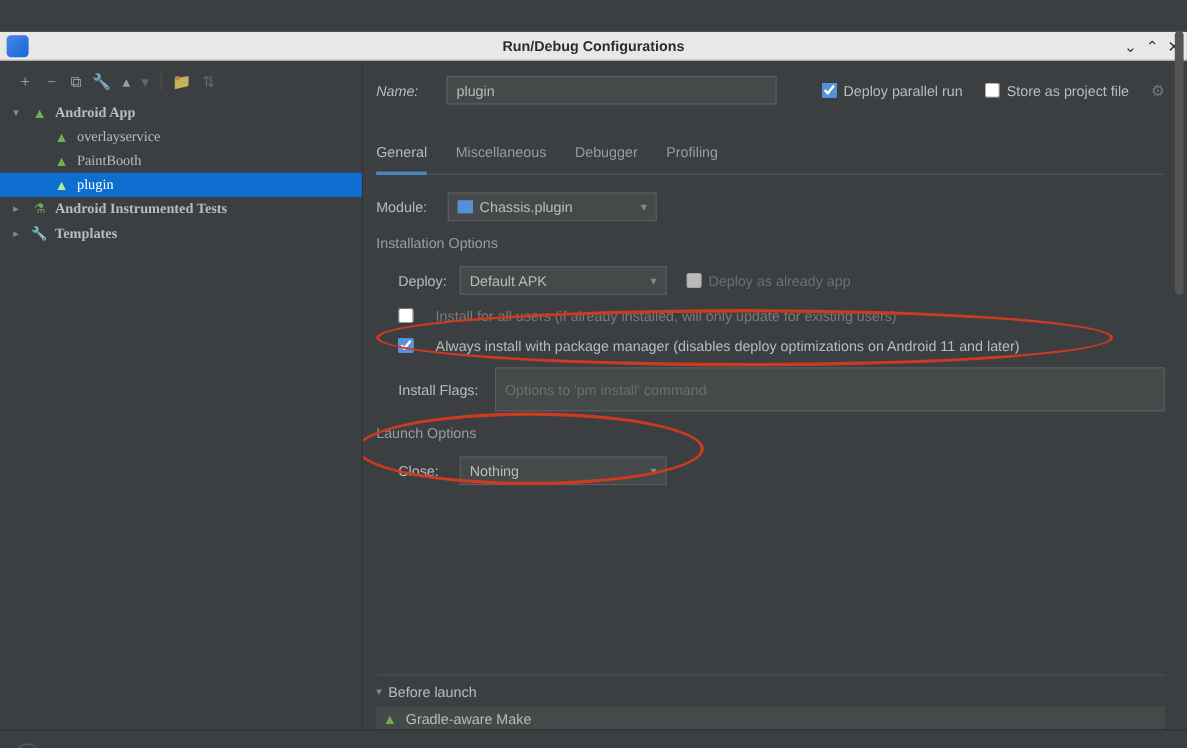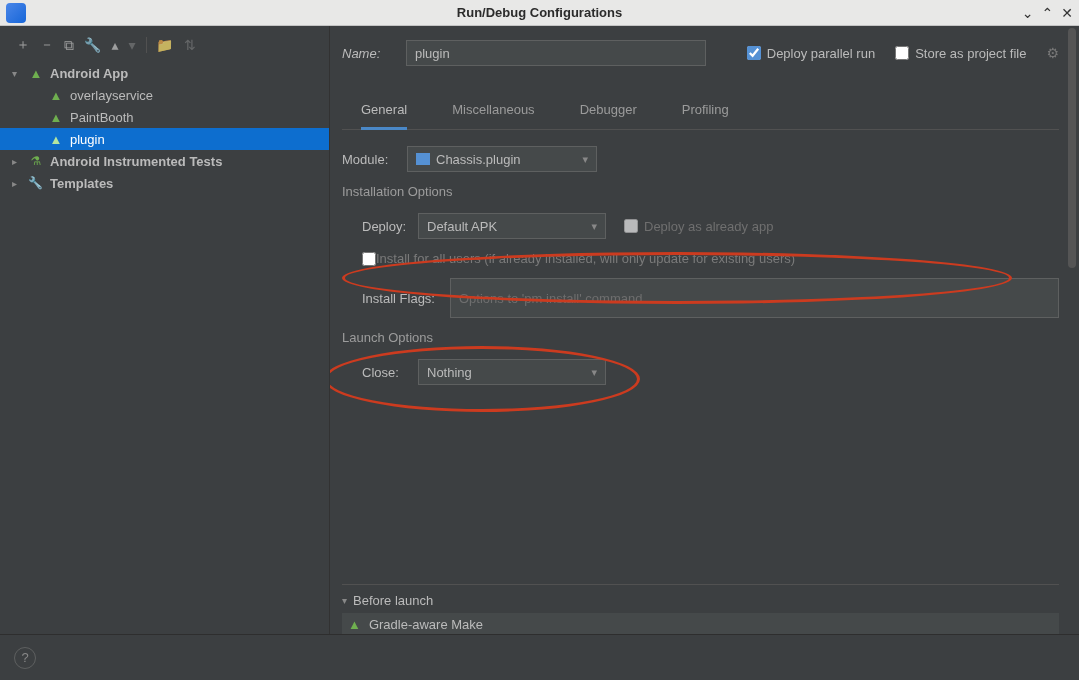--- a/index.html
+++ b/index.html
@@ -1,18 +1,18 @@
 <!DOCTYPE html>
 <html><head>
 <meta charset="utf-8">
 <style>
 * { box-sizing: border-box; margin: 0; padding: 0; font-family: "Segoe UI", Arial, sans-serif; }
 body { width: 1079px; height: 680px; background: #3C3F41; color: #BBBBBB; overflow: hidden; position: relative; }
 
-.titlebar { height: 26px; background: #E8E8E7; display: flex; align-items: center; position: relative; border-bottom: 1px solid #C4C4C4; }
+.titlebar { height: 26px; background: #E8E8E7; display: flex; align-items: center; position: relative; border-bottom: 1px solid #C4C4C4; margin-top: 29px; }
 .titlebar-icon { width: 20px; height: 20px; margin: 0 6px; background: linear-gradient(135deg,#4A86E8,#1766D8); border-radius: 4px; display:flex;align-items:center;justify-content:center;color:#fff;font-size:11px;font-weight:bold;}
 .titlebar-title { position:absolute; left:50%; transform:translateX(-50%); font-weight: 600; color: #2B2B2B; font-size: 13px; }
 .titlebar-controls { position:absolute; right:6px; display:flex; gap:8px; color:#333; font-size:14px; }
 .titlebar-controls span { cursor:pointer; }
 
 .content { display:flex; height: calc(100% - 26px - 46px); }
 
 .sidebar { width: 330px; background:#3C3F41; border-right:1px solid #323232; display:flex; flex-direction:column; padding-top:6px;}
 .toolbar { display:flex; align-items:center; gap:10px; padding: 4px 10px 8px 16px; color:#AFAFAF; }
 .toolbar span { font-size:14px; opacity:.85; cursor:pointer; }
@@ -21,46 +21,46 @@
 .tree { flex:1; font-size:13px; user-select:none; }
 .tree-row { display:flex; align-items:center; height:22px; padding-left:12px; cursor:pointer; white-space:nowrap; }
 .tree-row.lvl1 { padding-left:12px; }
 .tree-row.lvl2 { padding-left:48px; }
 .tree-row.selected { background:#0D6ECF; color:#fff; }
 .tree-arrow { width:12px; display:inline-block; font-size:10px; color:#888; margin-right:4px; }
 .tree-icon { width:16px; display:inline-flex; justify-content:center; margin-right:6px; }
 .android-icn { color:#6FAF4F; font-size:13px; }
 .wrench-icn { color:#AAA; font-size:12px; }
 .flask-icn { color:#6FAF4F; font-size:12px; }
-.tree-label { font-weight:bold; }
+.tree-label { font-weight:bold;font-family:Liberation Serif, serif; }
 .tree-row.lvl2 .tree-label { font-weight:normal; }
 
 .main { flex:1; position:relative; padding: 14px 20px 0 12px; overflow:hidden; }
 .name-row { display:flex; align-items:center; gap:14px; }
 .name-label { width:50px; font-size:13px;font-style:italic; }
 .name-input { width:300px; height:26px; background:#45494A; border:1px solid #5E6060; color:#BBB; padding:0 8px; font-size:13px; }
 .right-checks { margin-left:auto; display:flex; align-items:center; gap:20px; }
 .chk { display:flex; align-items:center; gap:6px; font-size:13px; }
 .chk input { accent-color:#5591D4; width:14px; height:14px; }
 .gear { color:#777; font-size:14px; }
 
 .tabs { display:flex; gap:26px; margin-top:30px; border-bottom:1px solid #515151; font-size:13px; }
-.tab { padding:6px 0 10px 0; cursor:pointer; color:#9B9B9B;margin-left:19px; }
+.tab { padding:6px 0 10px 0; cursor:pointer; color:#9B9B9B; }
 .tab.active { color:#BBB; border-bottom:3px solid #4A88C7; margin-bottom:-1px; }
 
 .form { margin-top:16px; font-size:13px; }
 .row { display:flex; align-items:center; margin-bottom:12px; }
 .row .lbl { width:65px; }
 .combo { position:relative; height:26px; background:#45494A; border:1px solid #5E6060; display:flex; align-items:center; padding:0 24px 0 8px; color:#BBB; min-width:170px; }
 .combo::after { content:"▾"; position:absolute; right:8px; font-size:11px; color:#888; }
 .combo.module::before { content:""; width:14px; height:12px; background:#5591D4; margin-right:6px; display:inline-block; }
 .section-hdr { color:#9C9C9C; margin:6px 0 14px 0; }
 .indent { padding-left:20px; }
 .indent .row .lbl { width:56px; }
-.chk-row { display:flex; align-items:flex-end; gap:0; margin-bottom:12px; padding-left:20px;}
+.chk-row { display:flex; align-items:flex-start; gap:20px; margin-bottom:12px; padding-left:20px;}
 .chk-row input { width:14px; height:14px; accent-color:#5591D4; }
 .chk-row.dim { color:#7A7A7A; }
 .textfield { flex:1; height:40px; background:#45494A; border:1px solid #5E6060; color:#BBB; padding:0 8px; font-size:13px; }
 .textfield::placeholder { color:#6E6E6E; }
 
 .ellipse { position:absolute; border:3px solid #CC3B1F; border-radius:50%; pointer-events:none; }
 
 .before-launch { position:absolute; bottom:0; left:12px; right:20px; border-top:1px solid #515151; height:50px; font-size:13px; background:#3C3F41; padding-top:4px;}
 .before-hdr { display:flex; align-items:center; gap:6px; height:22px; }
 .before-item { display:flex; align-items:center; gap:8px; background:#45494A; height:22px; padding:0 6px; margin-top:2px; }
@@ -174,20 +174,24 @@
           <label class="chk dim" style="margin-left:18px;color:#6F6F6F">
             <input type="checkbox" disabled="" style="">
             <span>Deploy as already app</span>
           </label>
         </div>
       </div>
       <div class="chk-row dim">
         <input type="checkbox" style="">
         <span>Install for all users (if already installed, will only update for existing users)</span>
       </div>
+      <div class="chk-row">
+        <input type="checkbox" checked="" style="">
+        <span>Always install with package manager (disables deploy optimizations on Android 11 and later)</span>
+      </div>
       <div class="row indent" style="padding-left:20px">
         <span class="lbl" style="width:88px">Install Flags:</span>
         <input class="textfield" placeholder="Options to 'pm install' command" style="">
       </div>
 
       <div class="section-hdr">Launch Options</div>
       <div class="indent">
         <div class="row">
           <span class="lbl" style="width:56px">Close:</span>
           <div class="combo" style="min-width:188px">

